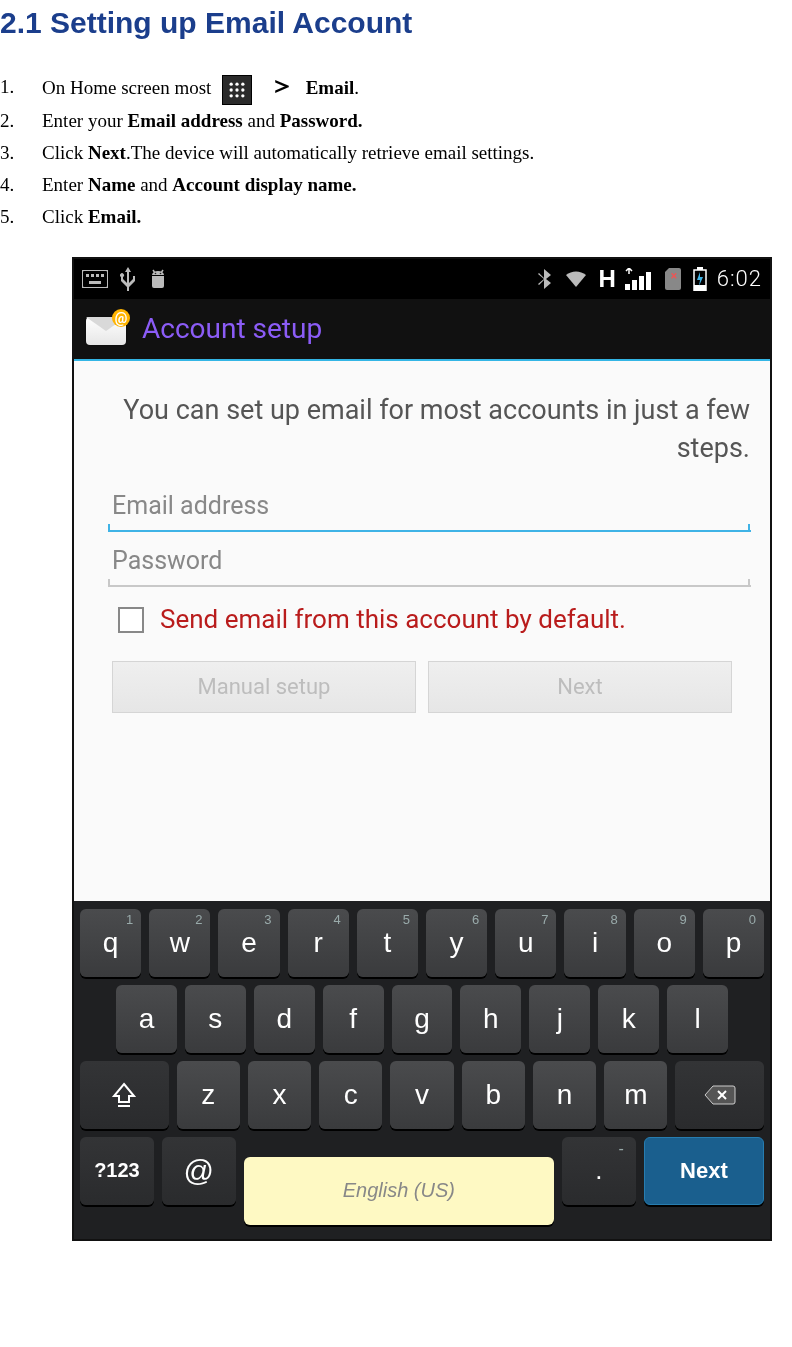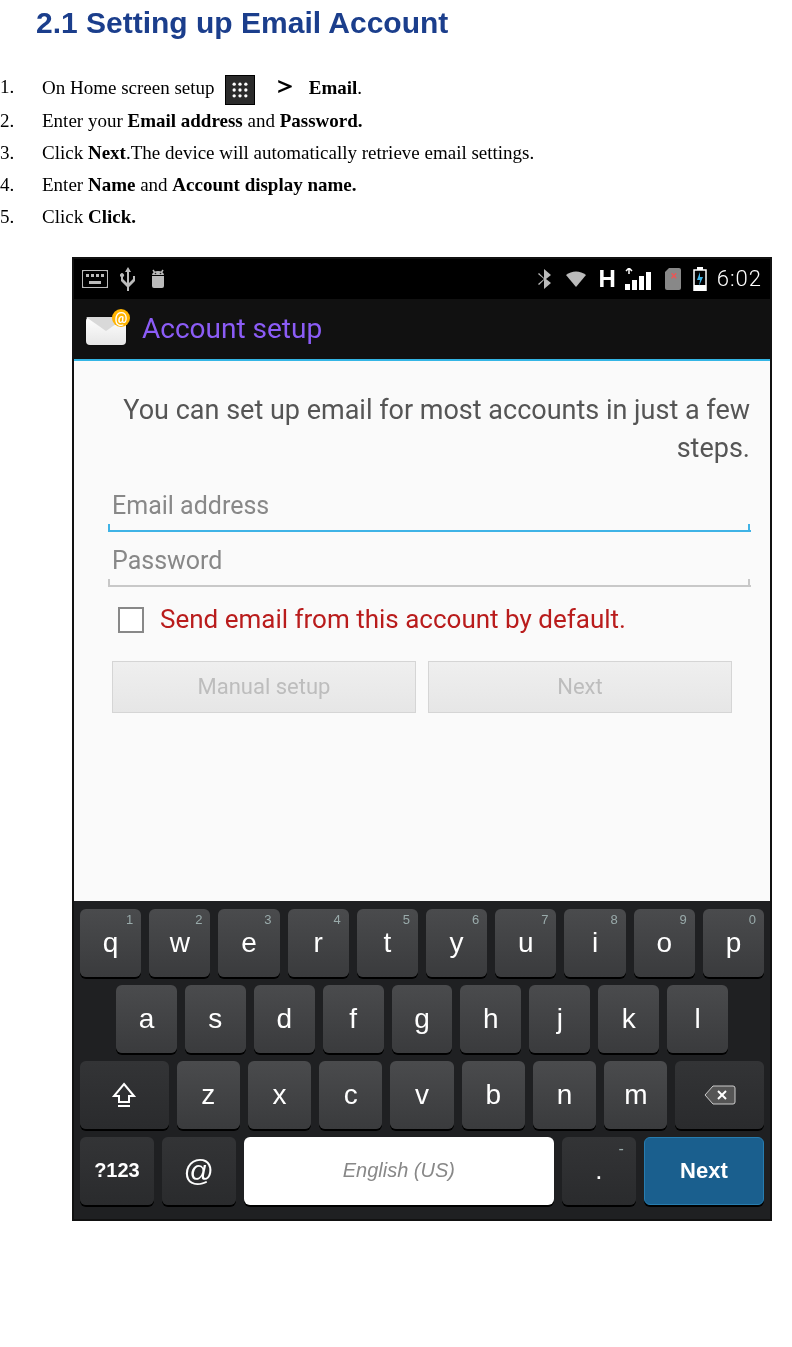--- a/index.html
+++ b/index.html
@@ -11,21 +11,20 @@
   }
   .page {
     padding: 0 0 20px 0;
   }
   .heading {
     font-family: Arial, Helvetica, sans-serif;
     color: #1B3E8C;
     font-size: 30px;
     font-weight: bold;
     margin: 6px 0 30px 0;
-    padding-left: 36px;
   }
   .ol { list-style: none; margin: 0 0 24px 0; padding: 0; }
   .ol li {
     font-size: 19px;
     color: #000;
     line-height: 32px;
     display: flex;
     align-items: center;
   }
   .ol li .num { min-width: 42px; display: inline-block; }
@@ -170,21 +169,21 @@
     position: absolute; top: 3px; right: 8px;
     font-size: 13px; color: #9aa;
   }
   .krow.row-top .key { min-width: 58px; }
   .krow.row-mid { padding: 0 36px; }
   .krow.row-mid .key { min-width: 58px; }
   .krow.row-bot .key { min-width: 58px; }
   .key.shift, .key.back { flex: 1.4; background: linear-gradient(#333436,#2a2b2d); }
   .key.func { background: linear-gradient(#333436,#2a2b2d); }
   .key.space {
-    flex: 4.2; background: #ffffff; color: #888; font-style: italic;
+    flex: 4.2; background: #fef9c3; color: #888; font-style: italic; margin-top: 20px;
   }
   .key.space .main { font-size: 20px; font-style: italic; font-weight: 400; }
   .key.next {
     flex: 1.6; background: #1a5f8e; border: 1px solid #277db0;
   }
   .key.next .main { font-size: 22px; font-weight: bold; }
   .key.sym .main { font-size: 20px; font-weight: bold; }
   .key.at .main { font-size: 30px; }
   .key.dot .main { font-size: 26px; }
   .key.dot .hint { font-size: 16px; right: 12px; }
@@ -197,21 +196,21 @@
 <body>
 
 <div class="page">
 
   <div class="heading">2.1 Setting up Email Account</div>
 
   <ul class="ol">
     <li>
       <span class="num">1.</span>
       <span>
-        <span>On Home screen setup </span>
+        <span>On Home screen most </span>
         <span class="apps-icon">
           <svg viewBox="0 0 24 24">
               <g fill="#fff">
             <circle cx="5" cy="5" r="2"></circle>
                 <circle cx="12" cy="5" r="2"></circle>
                 <circle cx="19" cy="5" r="2"></circle>
             <circle cx="5" cy="12" r="2"></circle>
                 <circle cx="12" cy="12" r="2"></circle>
                 <circle cx="19" cy="12" r="2"></circle>
             <circle cx="5" cy="19" r="2"></circle>
@@ -238,21 +237,21 @@
     </li>
     <li>
       <span class="num">4.</span>
       <span>
         <span>Enter </span><span class="bold">Name</span><span> and </span><span class="bold">Account display name.</span>
       </span>
     </li>
     <li>
       <span class="num">5.</span>
       <span>
-        <span>Click </span><span class="bold">Click.</span>
+        <span>Click </span><span class="bold">Email.</span>
       </span>
     </li>
   </ul>
 
   <div class="shot">
 
     <div class="statusbar">
       <div class="status-left">
         <span class="status-ico">
           <svg width="26" height="18" viewBox="0 0 26 18">

